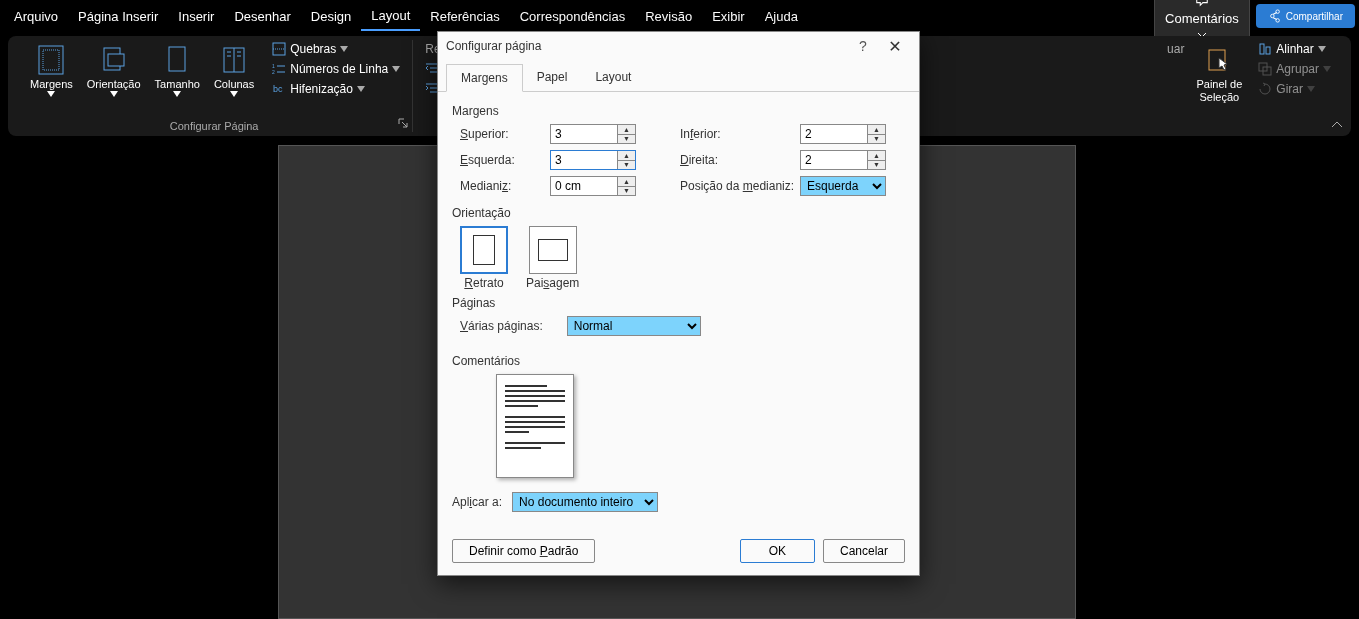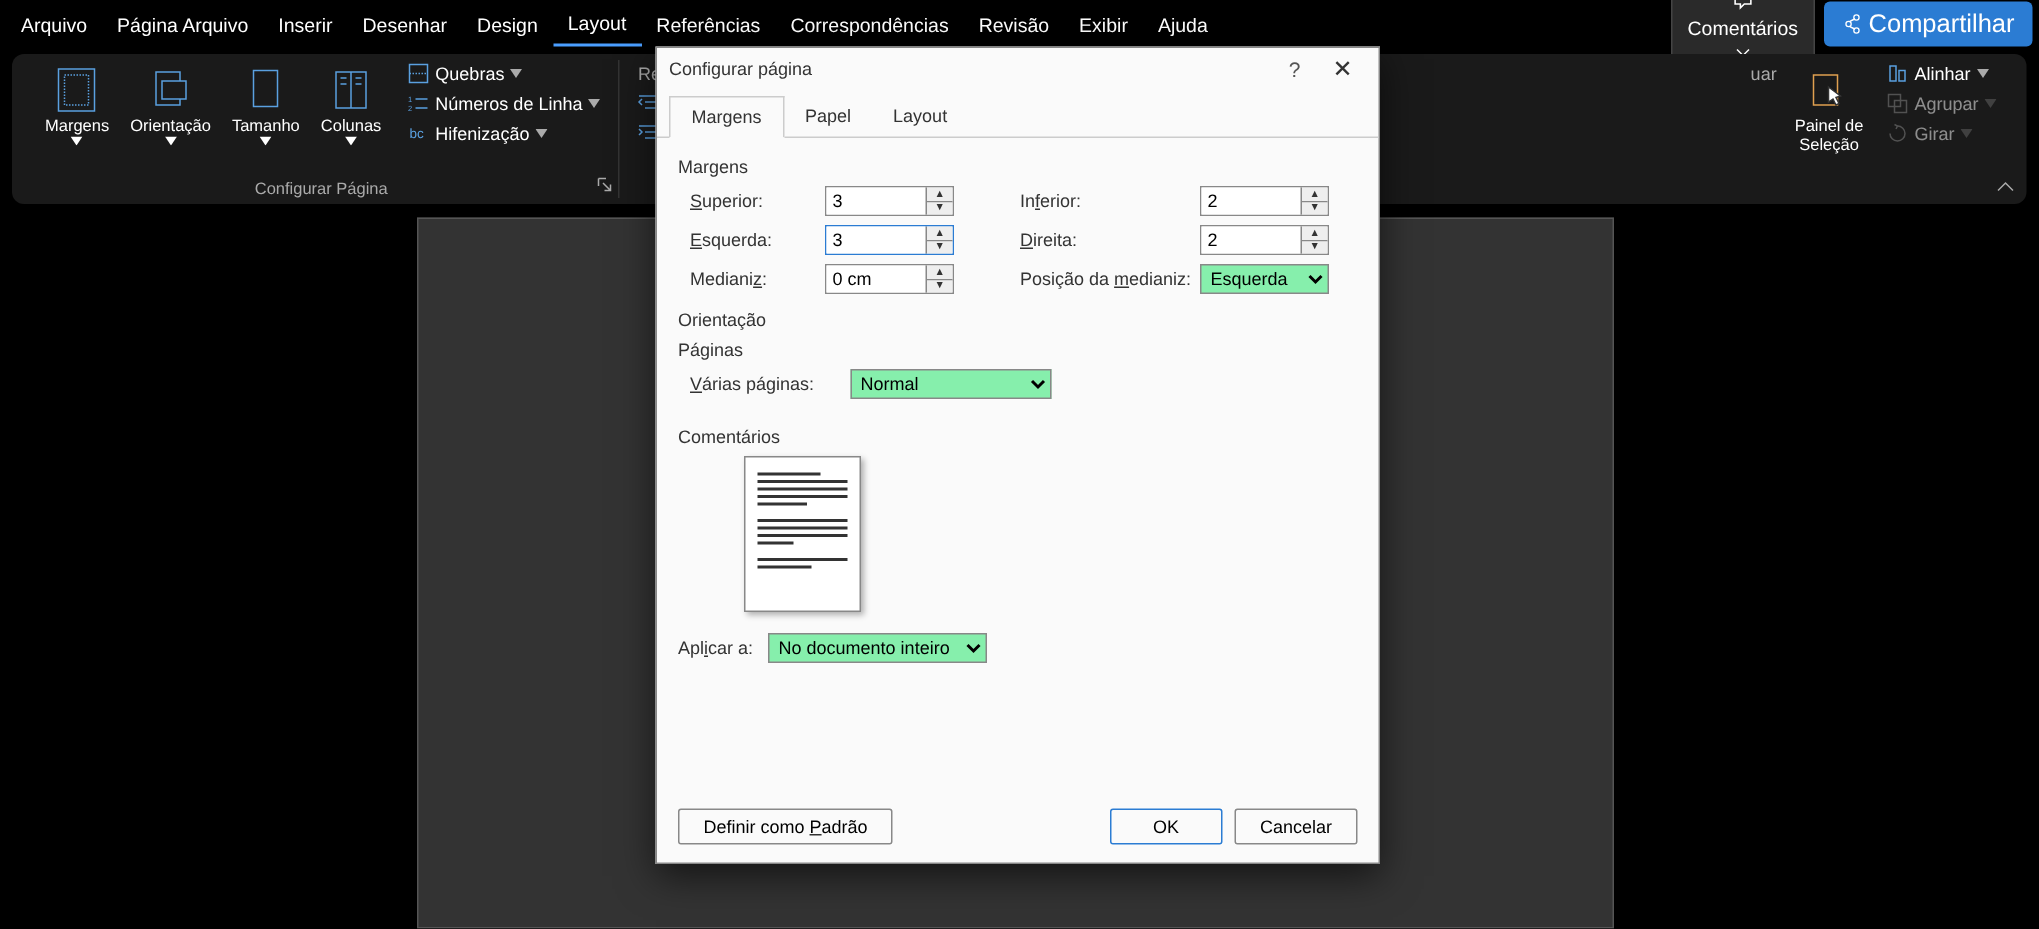--- a/index.html
+++ b/index.html
@@ -3,21 +3,21 @@
 <meta charset="utf-8">
 <style>
 * { margin: 0; padding: 0; box-sizing: border-box; font-family: 'Segoe UI', sans-serif; }
 body { background: #000; width: 1359px; height: 619px; overflow: hidden; position: relative; }
 
 .menubar { display: flex; align-items: center; background: #000; height: 32px; padding: 0 4px; }
 .menubar-item { color: #fff; padding: 6px 10px; font-size: 13px; cursor: pointer; }
 .menubar-item.active { border-bottom: 2px solid #4a9eff; }
 .menubar-spacer { flex: 1; }
 .comment-btn { display: flex; align-items: center; gap: 4px; color: #fff; background: #2a2a2a; border: 1px solid #444; border-radius: 4px; padding: 4px 10px; font-size: 13px; margin-right: 6px; cursor: pointer; flex-direction: column; }
-.share-btn { display: flex; align-items: center; gap: 4px; color: #fff; background: #2b7cd3; border-radius: 4px; padding: 5px 12px; font-size: 17px; cursor: pointer; }
+.share-btn { display: flex; align-items: center; gap: 4px; color: #fff; background: #2b7cd3; border-radius: 4px; padding: 5px 12px; font-size: 10px; cursor: pointer; }
 
 .ribbon { background: #1a1a1a; border-radius: 8px; margin: 4px 8px; padding: 4px 8px; display: flex; align-items: flex-start; position: relative; height: 100px; }
 .ribbon-group { display: flex; flex-direction: column; align-items: center; padding: 0 8px; border-right: 1px solid #333; height: 92px; }
 .ribbon-group:last-child { border-right: none; }
 .ribbon-group-content { display: flex; gap: 2px; flex: 1; align-items: flex-start; }
 .ribbon-group-label { color: #aaa; font-size: 11px; text-align: center; padding-top: 2px; }
 .ribbon-large-btn { display: flex; flex-direction: column; align-items: center; padding: 2px 6px; cursor: pointer; color: #fff; }
 .ribbon-large-btn .icon-box { width: 32px; height: 36px; display: flex; align-items: center; justify-content: center; }
 .ribbon-large-btn .label { font-size: 11px; text-align: center; line-height: 1.2; }
 .ribbon-small-btn { display: flex; align-items: center; gap: 4px; color: #fff; font-size: 12px; padding: 2px 4px; cursor: pointer; }
@@ -41,21 +41,21 @@
 .dialog-body { padding: 8px 14px; flex: 1; font-size: 12px; color: #333; }
 .section-label { font-size: 12px; margin: 4px 0 6px; }
 .margin-grid { display: grid; grid-template-columns: 90px 90px 40px 120px 90px; gap: 6px 0; align-items: center; margin-left: 8px; }
 .field-label { font-size: 12px; }
 .underline { text-decoration: underline; text-decoration-color: #333; }
 .spinner { display: flex; border: 1px solid #888; height: 20px; width: 86px; background: #fff; }
 .spinner input { border: none; width: 66px; padding: 0 4px; font-size: 12px; outline: none; }
 .spinner-btns { display: flex; flex-direction: column; width: 18px; border-left: 1px solid #888; }
 .spinner-btn { flex: 1; font-size: 7px; display: flex; align-items: center; justify-content: center; background: #eee; cursor: pointer; }
 .spinner-btn:first-child { border-bottom: 1px solid #888; }
-.select { border: 1px solid #888; height: 20px; width: 86px; background: #86efac; font-size: 12px; padding: 0 2px; }
+.select { border: 1px solid #888; height: 20px; width: 86px; background: #7dd3fc; font-size: 12px; padding: 0 2px; }
 .select.wide { width: 134px; }
 .select.wider { width: 146px; }
 
 .orient-row { display: flex; gap: 18px; margin: 6px 0 6px 8px; }
 .orient-opt { display: flex; flex-direction: column; align-items: center; cursor: pointer; }
 .orient-box { width: 48px; height: 48px; border: 1px solid #888; display: flex; align-items: center; justify-content: center; background: #fff; }
 .orient-opt.selected .orient-box { border: 2px solid #2b7cd3; }
 .orient-page { border: 1px solid #333; background: #fff; }
 .orient-label { font-size: 12px; margin-top: 2px; }
 
@@ -69,21 +69,21 @@
 .dlg-btn { border: 1px solid #888; background: #fafafa; padding: 4px 16px; font-size: 12px; cursor: pointer; border-radius: 2px; }
 .dlg-btn.primary { border: 1px solid #2b7cd3; padding: 4px 28px; }
 
 svg { display: block; }
 </style>
 </head>
 <body>
 
 <div class="menubar">
   <div class="menubar-item">Arquivo</div>
-  <div class="menubar-item">Página Arquivo</div>
+  <div class="menubar-item">Página Inserir</div>
   <div class="menubar-item">Inserir</div>
   <div class="menubar-item">Desenhar</div>
   <div class="menubar-item">Design</div>
   <div class="menubar-item active">Layout</div>
   <div class="menubar-item">Referências</div>
   <div class="menubar-item">Correspondências</div>
   <div class="menubar-item">Revisão</div>
   <div class="menubar-item">Exibir</div>
   <div class="menubar-item">Ajuda</div>
   <div class="menubar-spacer"></div>
@@ -372,20 +372,34 @@
             <div class="spinner-btn">▲</div>
             <div class="spinner-btn">▼</div>
           </div>
         </div>
       <div></div>
       <div class="field-label">Posição da <span class="underline">m</span>edianiz:</div>
       <select class="select"><option>Esquerda</option></select>
     </div>
 
     <div class="section-label" style="margin-top:10px;">Orientação</div>
+    <div class="orient-row">
+      <div class="orient-opt selected">
+        <div class="orient-box">
+            <div class="orient-page" style="width:22px;height:30px;"></div>
+          </div>
+        <div class="orient-label"><span class="underline">R</span><span>etrato</span></div>
+      </div>
+      <div class="orient-opt">
+        <div class="orient-box">
+            <div class="orient-page" style="width:30px;height:22px;"></div>
+          </div>
+        <div class="orient-label">Pai<span class="underline">s</span><span>agem</span></div>
+      </div>
+    </div>
 
     <div class="section-label">Páginas</div>
     <div class="pages-row">
       <div class="field-label"><span class="underline">V</span><span>árias páginas:</span></div>
       <select class="select wide"><option>Normal</option></select>
     </div>
 
     <div class="section-label" style="margin-top:18px;">Comentários</div>
     <div class="preview-box">
       <div class="preview-line" style="width:70%;"></div>

